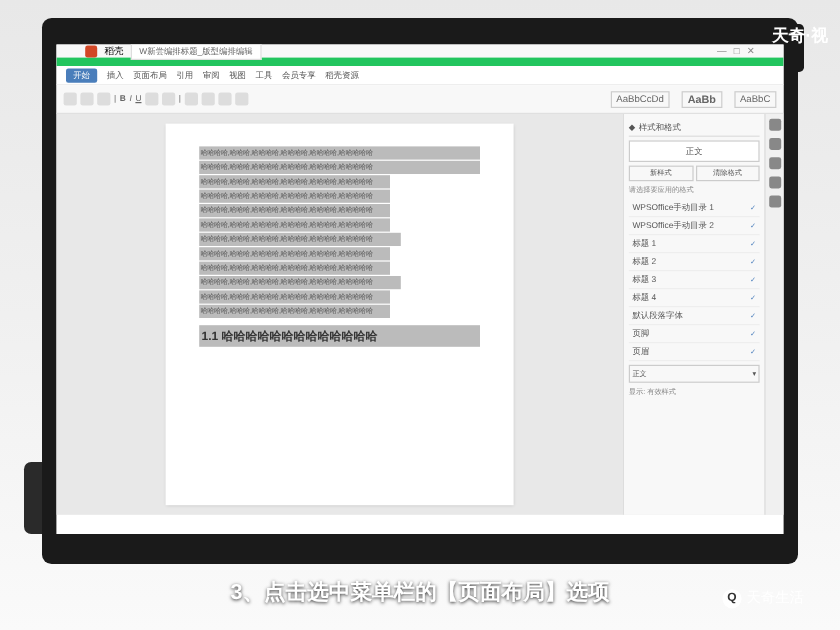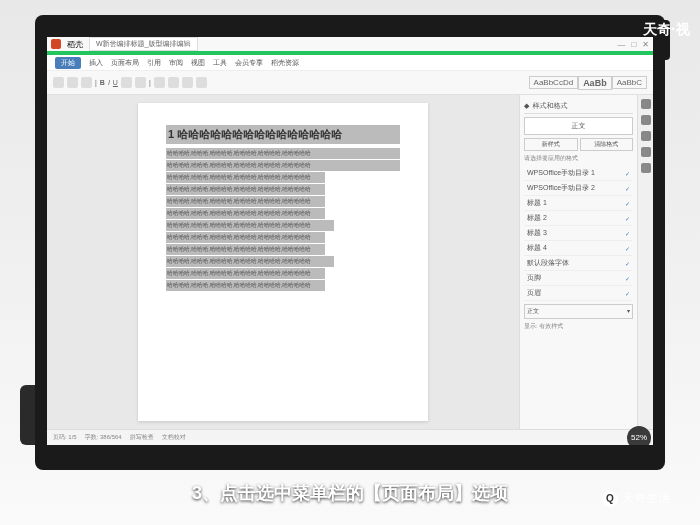--- a/index.html
+++ b/index.html
@@ -3,29 +3,29 @@
 <meta charset="utf-8">
 <style>
 *{margin:0;padding:0;box-sizing:border-box;font-family:"Microsoft YaHei",sans-serif}
 body{width:700px;height:525px;background:#f5f5f5;position:relative;overflow:hidden}
 .desk{position:absolute;top:0;left:0;right:0;bottom:0;background:linear-gradient(180deg,#e8e8e8 0%,#f0f0f0 50%,#fafafa 100%)}
 .desk::before{content:"";position:absolute;top:20px;right:30px;width:80px;height:40px;background:#1a1a1a;border-radius:4px}
 .desk::after{content:"";position:absolute;bottom:80px;left:20px;width:50px;height:60px;background:#2a2a2a;border-radius:6px}
 .monitor{position:absolute;top:15px;left:35px;right:35px;bottom:55px;background:#1a1a1a;border-radius:8px;padding:22px 12px 25px 12px}
 .screen{width:100%;height:100%;background:#fff;position:relative;overflow:hidden}
 .topwm{position:absolute;top:21px;right:10px;color:#fff;font-size:14px;font-weight:bold;z-index:100}
-.titlebar{height:18px;background:#f8f8f8;border-bottom:4px solid #22c55e;display:flex;align-items:center;padding:0 4px;gap:6px;font-size:8px}
+.titlebar{height:18px;background:#f8f8f8;border-bottom:7px solid #22c55e;display:flex;align-items:center;padding:0 24px;gap:6px;font-size:8px}
 .titlebar .logo{width:10px;height:10px;background:#d24726;border-radius:2px}
 .titlebar .tab{padding:1px 6px;background:#fff;border:1px solid #ddd;font-size:7px;color:#666}
 .titlebar .wbtns{margin-left:auto;display:flex;gap:6px;font-size:8px;color:#888}
 .menubar{height:16px;background:#fff;display:flex;align-items:center;padding:0 8px;gap:8px;font-size:7px;color:#555;border-bottom:1px solid #eee}
 .menubar span:first-child{background:#4a7ebb;color:#fff;padding:1px 6px;border-radius:2px}
 .toolbar{height:24px;background:#f8f8f8;border-bottom:1px solid #e0e0e0;display:flex;align-items:center;padding:0 6px;gap:3px;font-size:7px;color:#666}
 .toolbar .ico{width:11px;height:11px;background:#ddd;border-radius:2px}
-.toolbar .stylebox{margin-left:auto;display:flex;gap:0;align-items:center}
+.toolbar .stylebox{margin-left:auto;display:flex;gap:10px;}
 .toolbar .stylebox .s1{font-size:8px;padding:1px 4px;border:1px solid #ccc}
 .toolbar .stylebox .s2{font-size:9px;font-weight:bold;padding:1px 4px;border:1px solid #ccc}
 .workspace{display:flex;height:calc(100% - 74px);background:#e8e8e8}
 .docarea{flex:1;display:flex;justify-content:center;padding:8px 0;overflow:hidden}
 .page{width:290px;background:#fff;box-shadow:0 1px 3px rgba(0,0,0,.15);padding:18px 28px;font-size:8px;color:#333}
 .h1{font-size:11px;font-weight:bold;background:#bbb;padding:2px;margin:4px 0}
 .para{background:#bbb;padding:1px;margin:1px 0;font-size:6px;color:#555;letter-spacing:-.3px;white-space:nowrap;overflow:hidden}
 .para.short{width:68%}
 .para.withbadge{width:72%;position:relative}
 .para.withbadge::after{content:"";position:absolute;right:-28px;top:0;width:24px;height:8px;background:#ccc;border:1px solid #999}
@@ -98,33 +98,33 @@
   <div class="stylebox">
     <span class="s1">AaBbCcDd</span>
     <span class="s2">AaBb</span>
     <span class="s1">AaBbC</span>
   </div>
 </div>
 
 <div class="workspace">
   <div class="docarea">
     <div class="page">
-      <div class="h1">1 哈哈哈哈哈哈哈哈哈哈哈哈哈哈哈</div>
       <div class="para">哈哈哈哈,哈哈哈,哈哈哈哈,哈哈哈哈,哈哈哈哈,哈哈哈哈哈</div>
       <div class="para">哈哈哈哈,哈哈哈,哈哈哈哈,哈哈哈哈,哈哈哈哈,哈哈哈哈哈</div>
       <div class="para short">哈哈哈哈,哈哈哈,哈哈哈哈,哈哈哈哈,哈哈哈哈,哈哈哈哈哈</div>
       <div class="para short">哈哈哈哈,哈哈哈,哈哈哈哈,哈哈哈哈,哈哈哈哈,哈哈哈哈哈</div>
       <div class="para short">哈哈哈哈,哈哈哈,哈哈哈哈,哈哈哈哈,哈哈哈哈,哈哈哈哈哈</div>
       <div class="para short">哈哈哈哈,哈哈哈,哈哈哈哈,哈哈哈哈,哈哈哈哈,哈哈哈哈哈</div>
       <div class="para withbadge">哈哈哈哈,哈哈哈,哈哈哈哈,哈哈哈哈,哈哈哈哈,哈哈哈哈哈</div>
       <div class="para short">哈哈哈哈,哈哈哈,哈哈哈哈,哈哈哈哈,哈哈哈哈,哈哈哈哈哈</div>
       <div class="para short">哈哈哈哈,哈哈哈,哈哈哈哈,哈哈哈哈,哈哈哈哈,哈哈哈哈哈</div>
       <div class="para withbadge">哈哈哈哈,哈哈哈,哈哈哈哈,哈哈哈哈,哈哈哈哈,哈哈哈哈哈</div>
       <div class="para short">哈哈哈哈,哈哈哈,哈哈哈哈,哈哈哈哈,哈哈哈哈,哈哈哈哈哈</div>
       <div class="para short">哈哈哈哈,哈哈哈,哈哈哈哈,哈哈哈哈,哈哈哈哈,哈哈哈哈哈</div>
+      <div class="h2">1.1 哈哈哈哈哈哈哈哈哈哈哈哈哈</div>
     </div>
   </div>
 
   <div class="sidepanel">
     <div class="hdr">
       <span>◆</span>
       <span>样式和格式</span>
     </div>
     <div class="curr">正文</div>
     <div class="btns">
@@ -177,30 +177,20 @@
 
   <div class="sidebar-r">
     <span class="ic"></span>
     <span class="ic"></span>
     <span class="ic"></span>
     <span class="ic"></span>
     <span class="ic"></span>
   </div>
 </div>
 
-<div class="statusbar">
-  <span>页码: 1/5</span>
-  <span>字数: 386/564</span>
-  <span>拼写检查</span>
-  <span>文档校对</span>
-  <div class="zoom">
-    <span class="ic"></span>
-    <span class="zoomctl">52%</span>
-  </div>
-</div>
 
 </div>
 </div>
 
 <div class="caption">3、点击选中菜单栏的【页面布局】选项</div>
 <div class="wm">
     <span>天奇生活</span>
   </div>
 
 </body></html>

